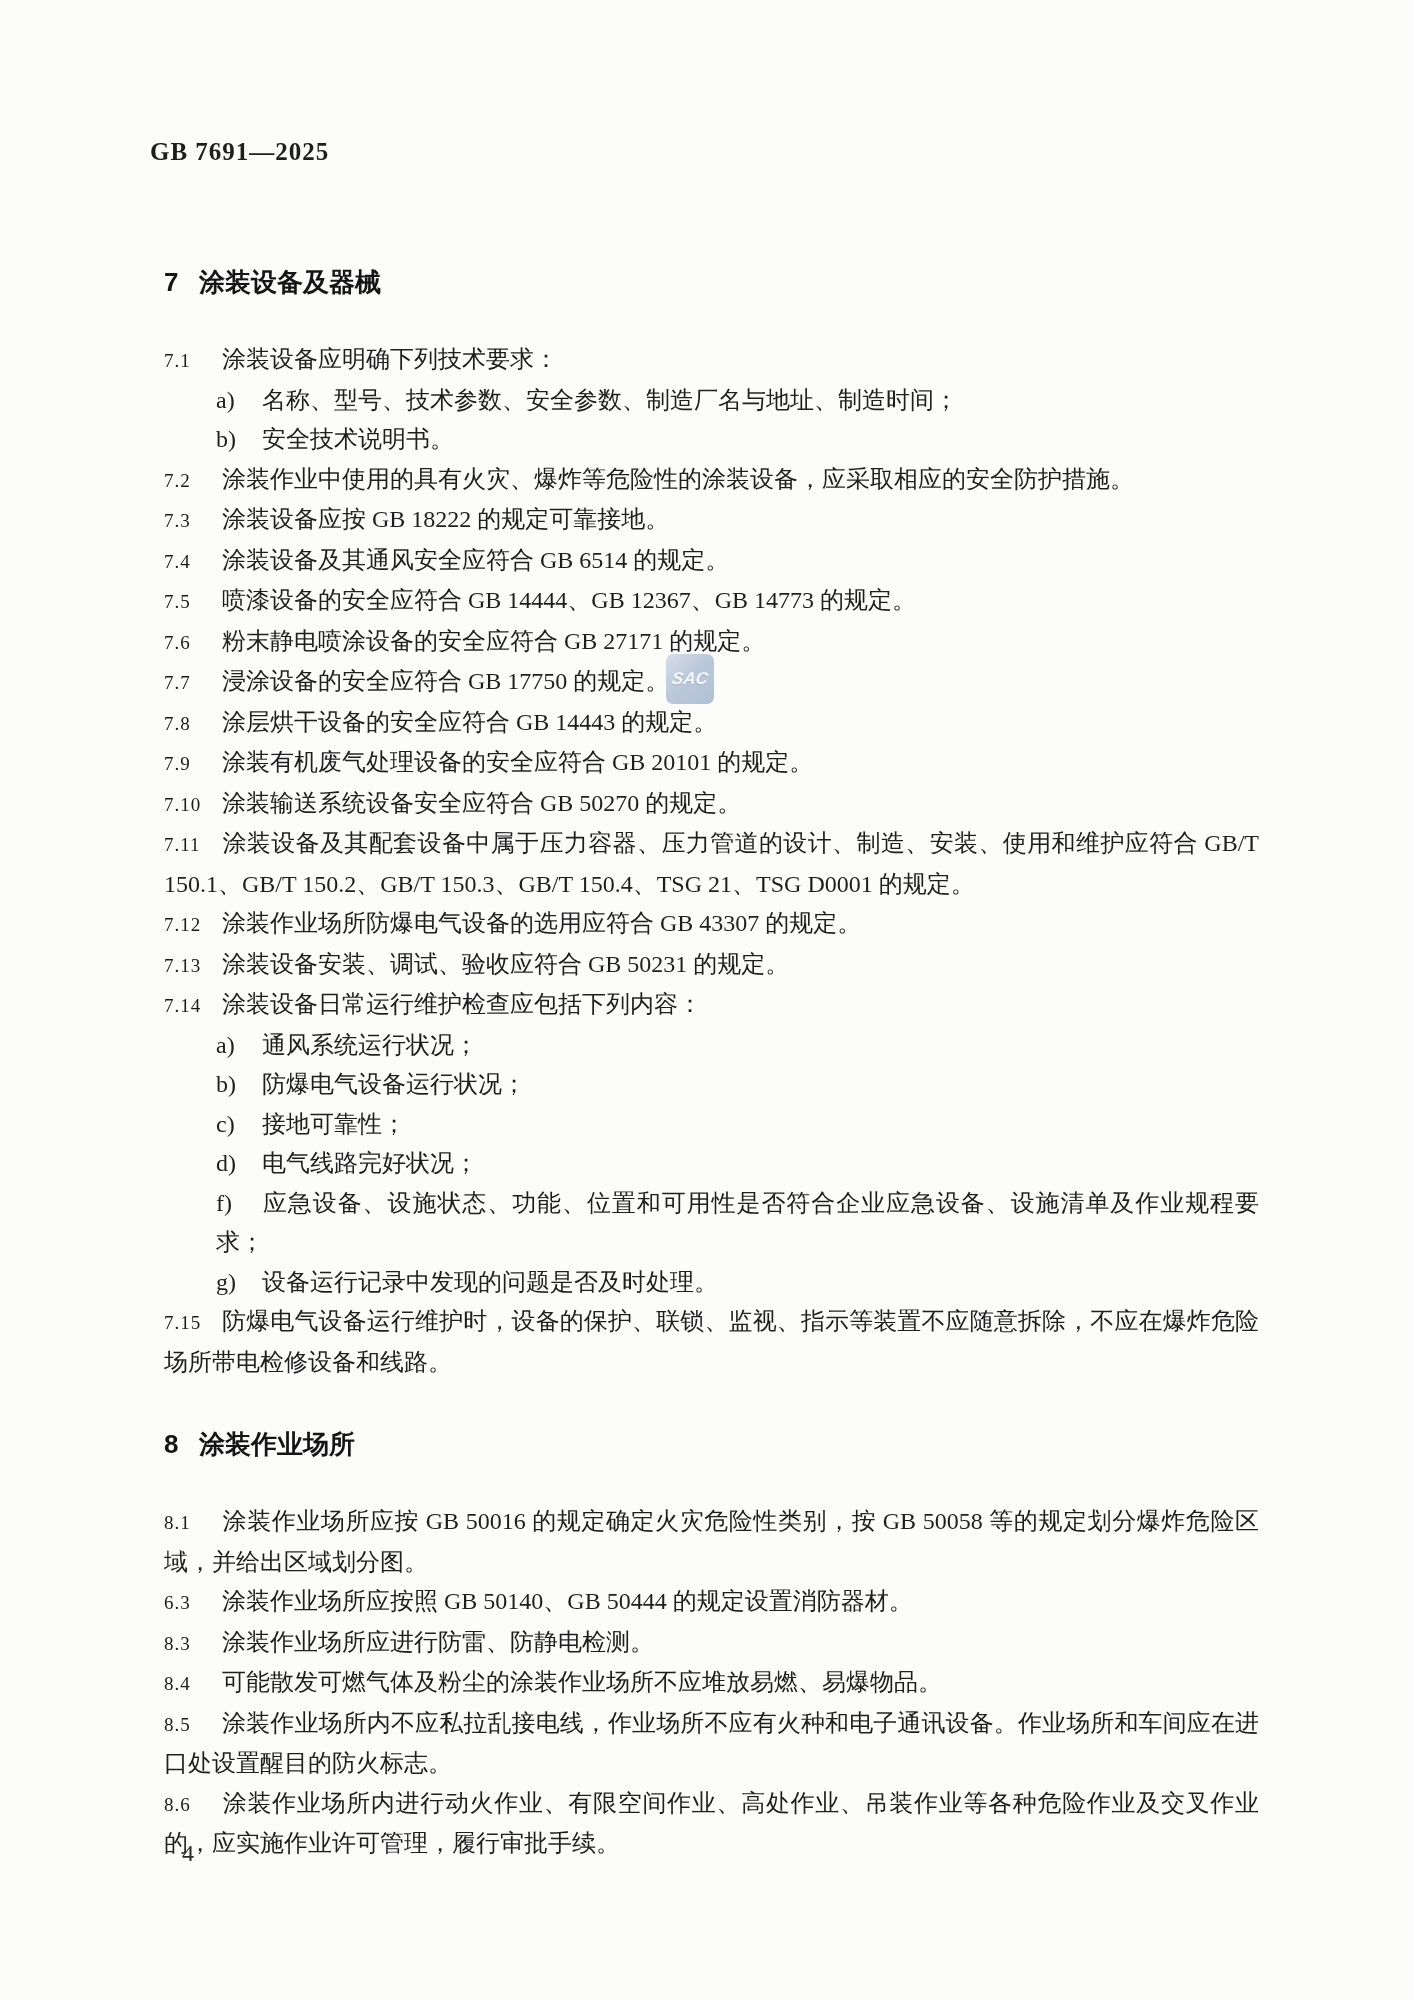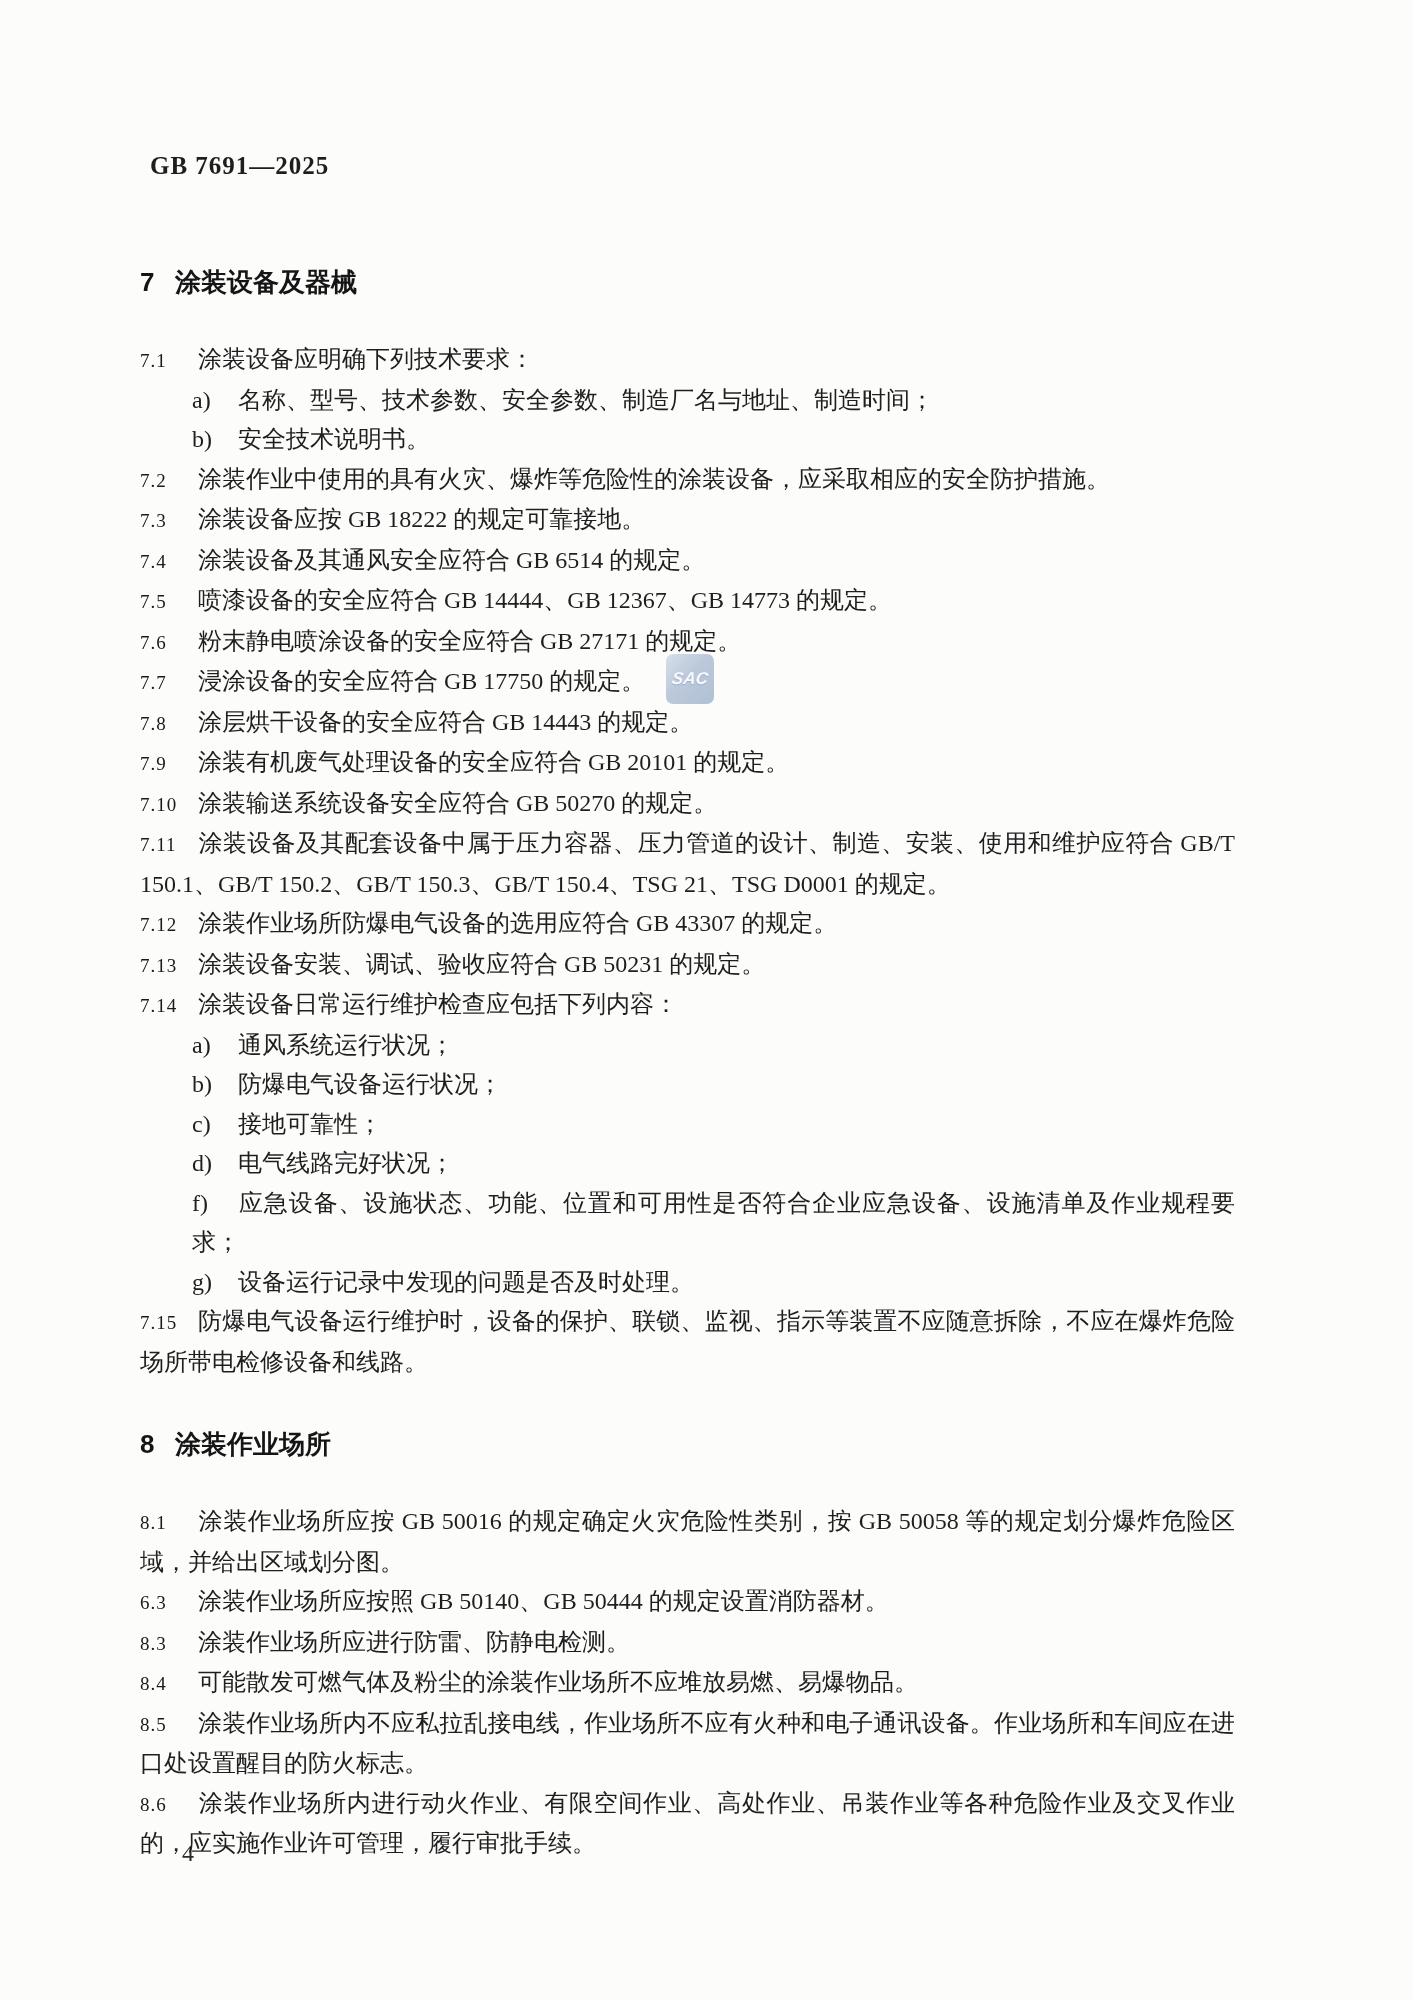--- a/index.html
+++ b/index.html
@@ -6,21 +6,21 @@
   .page{
     position:relative;
     width:1413px;height:2000px;
     margin:0 auto;
     background:#fcfcfb;
     overflow:hidden;
     color:#1e1e1e;
     font-family:"Liberation Serif","DejaVu Serif",serif;
   }
   .doc-code{
-    position:absolute;left:150px;top:152px;
+    position:absolute;left:150px;top:138px;
     font-size:25px;font-weight:bold;
     letter-spacing:1px;
     font-family:"Liberation Serif","DejaVu Serif",serif;
     white-space:nowrap;
   }
   .watermark{
     position:absolute;left:666px;top:654px;
     width:48px;height:50px;border-radius:7px;
     background:linear-gradient(135deg,#d3dce8 0%,#bac7da 45%,#aabbd2 100%);
     display:flex;align-items:center;justify-content:center;
@@ -28,21 +28,21 @@
   }
   .watermark .wm-text{
     font-family:"Liberation Sans","DejaVu Sans",sans-serif;
     font-style:italic;font-weight:bold;font-size:17px;
     color:rgba(255,255,255,.92);
     transform:skewX(-8deg);
     text-shadow:0 1px 1px rgba(120,145,180,.55);
     letter-spacing:0;
   }
   .content{
-    position:absolute;left:140px;top:262px;width:1095px;
+    position:absolute;left:164px;top:262px;width:1095px;
     z-index:1;
     font-size:24px;line-height:39.5px;
   }
   .sec{
     margin:0 0 38px 0;
     font-family:"Liberation Sans","DejaVu Sans",sans-serif;
     font-weight:bold;font-size:26px;line-height:40px;
     color:#151515;
   }
   .sec + *{}

